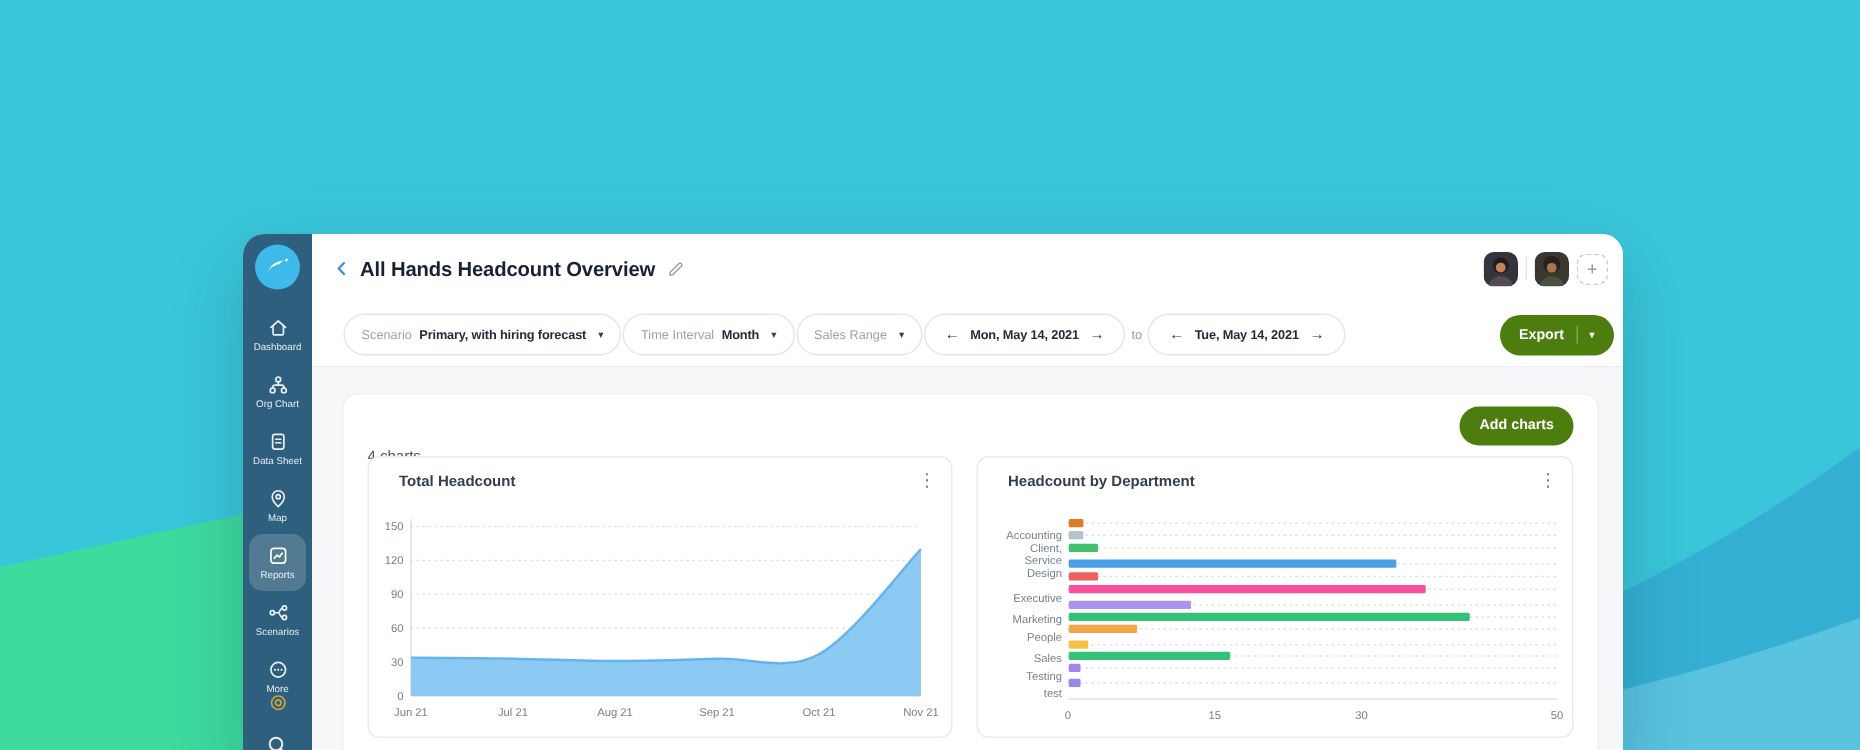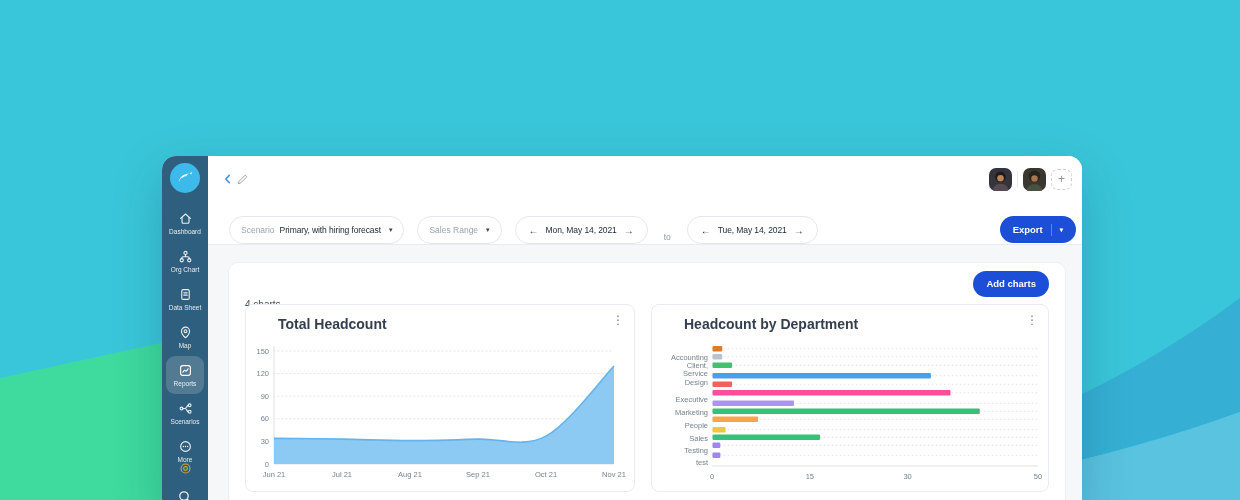--- a/index.html
+++ b/index.html
@@ -34,47 +34,47 @@
   .edit-icon{display:flex;align-items:center;cursor:pointer;}
   .spacer{flex:1;}
   .avatars{display:flex;align-items:center;gap:5px;padding-right:2px;}
   .avatar{width:23px;height:23px;border-radius:7px;overflow:hidden;flex:none;}
   .avatar svg{display:block;}
   .sep{width:1px;height:16px;background:#e4e7eb;}
   .add-collab{width:21px;height:21px;border-radius:7px;border:1px dashed #c7cdd5;color:#8d96a1;
               font-size:12px;display:flex;align-items:center;justify-content:center;background:#fff;
               box-sizing:border-box;cursor:pointer;}
 
-  .filterbar{position:absolute;top:60px;left:0;right:0;height:42px;display:flex;
-             padding:0 6px 0 21px;gap:13px;}
+  .filterbar{position:absolute;top:46px;left:0;right:0;height:42px;display:flex;
+             align-items:center;padding:0 6px 0 21px;gap:1px;}
   .pill{height:28px;border:1px solid #e4e7eb;border-radius:14px;background:#fff;display:flex;
         align-items:center;padding:0 11px;gap:5px;box-sizing:border-box;cursor:pointer;white-space:nowrap;}
   .pill-label{font-size:8.5px;color:#9aa3ae;}
-  .pill-value{font-size:8.5px;font-weight:normal;color:#222c39;letter-spacing:-.1px;}
+  .pill-value{font-size:8.5px;font-weight:bold;color:#222c39;letter-spacing:-.1px;}
   .caret{font-size:7px;color:#39424e;margin-left:3px;}
   .arrow{font-size:10px;color:#28313d;font-weight:bold;cursor:pointer;padding:0 2px;}
   .to{font-size:8.5px;color:#8f99a4;margin:16px 3px;}
-  .btn-dark{background:#1d4ed8;color:#fff;border-radius:14px;height:27px;display:flex;
+  .btn-dark{background:#4d7c0f;color:#fff;border-radius:14px;height:27px;display:flex;
             align-items:center;padding:0 13px;font-size:9.5px;font-weight:bold;cursor:pointer;}
   .export{margin-left:auto;gap:8px;}
   .vline{width:1px;height:12px;background:rgba(255,255,255,.3);}
   .caret-w{font-size:6.5px;color:#fff;}
 
   .divider{position:absolute;top:88px;left:0;right:0;height:1px;background:#e9ebef;}
   .content{position:absolute;top:89px;left:0;right:0;bottom:0;background:#f6f7f9;}
   .panel{position:absolute;left:20px;right:16px;top:17px;bottom:-20px;background:#fff;
          border:1px solid #edeff2;border-radius:10px;}
   .panel-head{height:41px;display:flex;align-items:center;padding:0 16px;}
   .charts-count{font-size:10px;color:#45505e;margin-top:41px;}
   .add-chart{margin-left:auto;height:26px;}
   .tiles{display:flex;gap:16px;padding:0 16px;}
   .tile{border:1px solid #e8ebef;border-radius:8px;background:#fff;position:relative;height:188px;box-sizing:border-box;}
   .tile-area{width:390px;}
   .tile-bars{width:398px;}
-  .tile-title{position:absolute;left:32px;top:11px;font-size:14px;font-weight:bold;color:#333f4e;}
+  .tile-title{position:absolute;left:20px;top:11px;font-size:10px;font-weight:bold;color:#333f4e;}
   .kebab{position:absolute;right:10px;top:9px;font-size:12px;color:#707c89;line-height:1;cursor:pointer;}
   svg.plot{position:absolute;left:0;top:0;}
   text.ax{font-family:"Liberation Sans",sans-serif;font-size:7.5px;fill:#75818e;}
   line.grid{stroke:#dfe3e8;stroke-width:1;stroke-dasharray:1 3;stroke-linecap:round;}
   line.axis{stroke:#dde1e6;stroke-width:1;}
 </style>
 </head>
 <body>
 
 <svg class="bg" width="1240" height="500" viewBox="0 0 1240 500">
@@ -177,20 +177,21 @@
   </div>
 
   <div class="main">
 
     <div class="topbar">
       <span class="back">
         <svg width="14" height="14" viewBox="0 0 16 16" fill="none" stroke="#3f8fe0" stroke-width="1.8" stroke-linecap="round" stroke-linejoin="round">
           <path d="M9.5,3.8 L5.5,8 L9.5,12.2"></path>
         </svg>
       </span>
+      <span class="page-title">All Hands Headcount Overview</span>
       <span class="edit-icon">
         <svg width="13" height="13" viewBox="0 0 16 16" fill="none" stroke="#98a0ab" stroke-width="1.2" stroke-linecap="round" stroke-linejoin="round">
           <path d="M3.2,12.8 L3.5,10.4 L10.6,3.3 a1.2,1.2 0 0 1 1.7,0 l0.4,0.4 a1.2,1.2 0 0 1 0,1.7 L5.6,12.5 L3.2,12.8 Z"></path>
         </svg>
       </span>
       <span class="spacer"></span>
       <div class="avatars">
         <span class="avatar">
           <svg width="23" height="23" viewBox="0 0 24 24">
             <rect width="24" height="24" fill="#34343c"></rect>
@@ -210,20 +211,25 @@
           </svg>
         </span>
         <span class="add-collab">+</span>
       </div>
     </div>
 
     <div class="filterbar">
       <div class="pill">
         <span class="pill-label">Scenario</span>
         <span class="pill-value">Primary, with hiring forecast</span>
+        <span class="caret">▾</span>
+      </div>
+      <div class="pill">
+        <span class="pill-label">Time Interval</span>
+        <span class="pill-value">Month</span>
         <span class="caret">▾</span>
       </div>
       <div class="pill">
         <span class="pill-label">Sales Range</span>
         <span class="caret">▾</span>
       </div>
       <div class="pill">
         <span class="arrow">←</span>
         <span class="pill-value">Mon, May 14, 2021</span>
         <span class="arrow">→</span>

